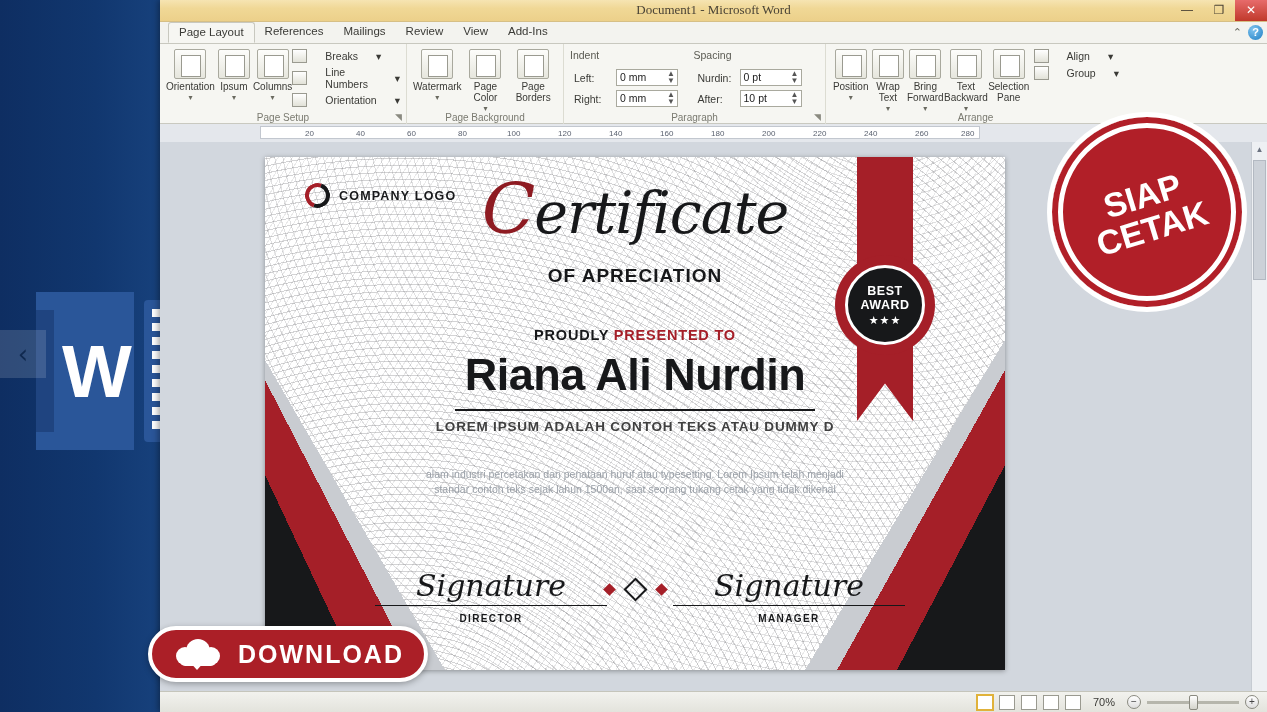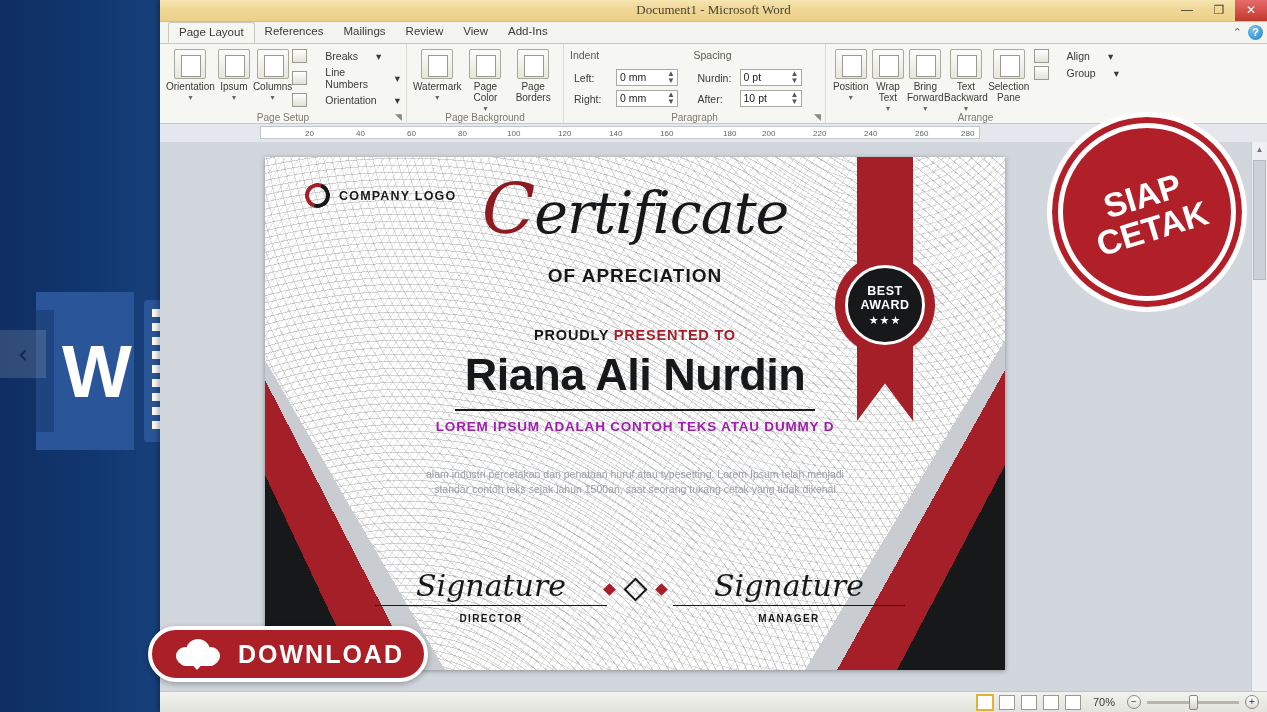--- a/index.html
+++ b/index.html
@@ -233,21 +233,21 @@
   #presented .hl { color: #a51f28; }
   #recipient {
     position: absolute; left: 0; right: 0; top: 192px; text-align: center;
     font-size: 45px; font-weight: bold; color: #17181a; letter-spacing: -0.5px;
   }
   #rule1 {
     position: absolute; left: 190px; right: 190px; top: 252px; height: 1.5px; background: #17181a;
   }
   #tagline {
     position: absolute; left: 0; right: 0; top: 262px; text-align: center;
-    font-size: 13.5px; font-weight: bold; letter-spacing: .8px; color: #a21caf;
+    font-size: 13.5px; font-weight: bold; letter-spacing: .8px; color: #404040;
   }
   #body {
     position: absolute; left: 155px; right: 155px; top: 310px; text-align: center;
     font-size: 10.5px; color: #9aa0a8; line-height: 15px;
   }
   .sigblock { position: absolute; bottom: 46px; width: 232px; text-align: center; }
   #sigleft { left: 110px; }
   #sigright { right: 100px; }
   .sigword {
     font-family: "DejaVu Serif", serif; font-style: italic; font-size: 30px;
@@ -526,21 +526,21 @@
   <div id="rulerwrap">
     <div id="ruler">
       <span class="tick" style="left:44px">20</span>
       <span class="tick" style="left:95px">40</span>
       <span class="tick" style="left:146px">60</span>
       <span class="tick" style="left:197px">80</span>
       <span class="tick" style="left:246px">100</span>
       <span class="tick" style="left:297px">120</span>
       <span class="tick" style="left:348px">140</span>
       <span class="tick" style="left:399px">160</span>
-      <span class="tick" style="left:462px">180</span>
+      <span class="tick" style="left:450px">180</span>
       <span class="tick" style="left:501px">200</span>
       <span class="tick" style="left:552px">220</span>
       <span class="tick" style="left:603px">240</span>
       <span class="tick" style="left:654px">260</span>
       <span class="tick" style="left:700px">280</span>
     </div>
   </div>
 
   <div id="docarea">
     <div id="page">

